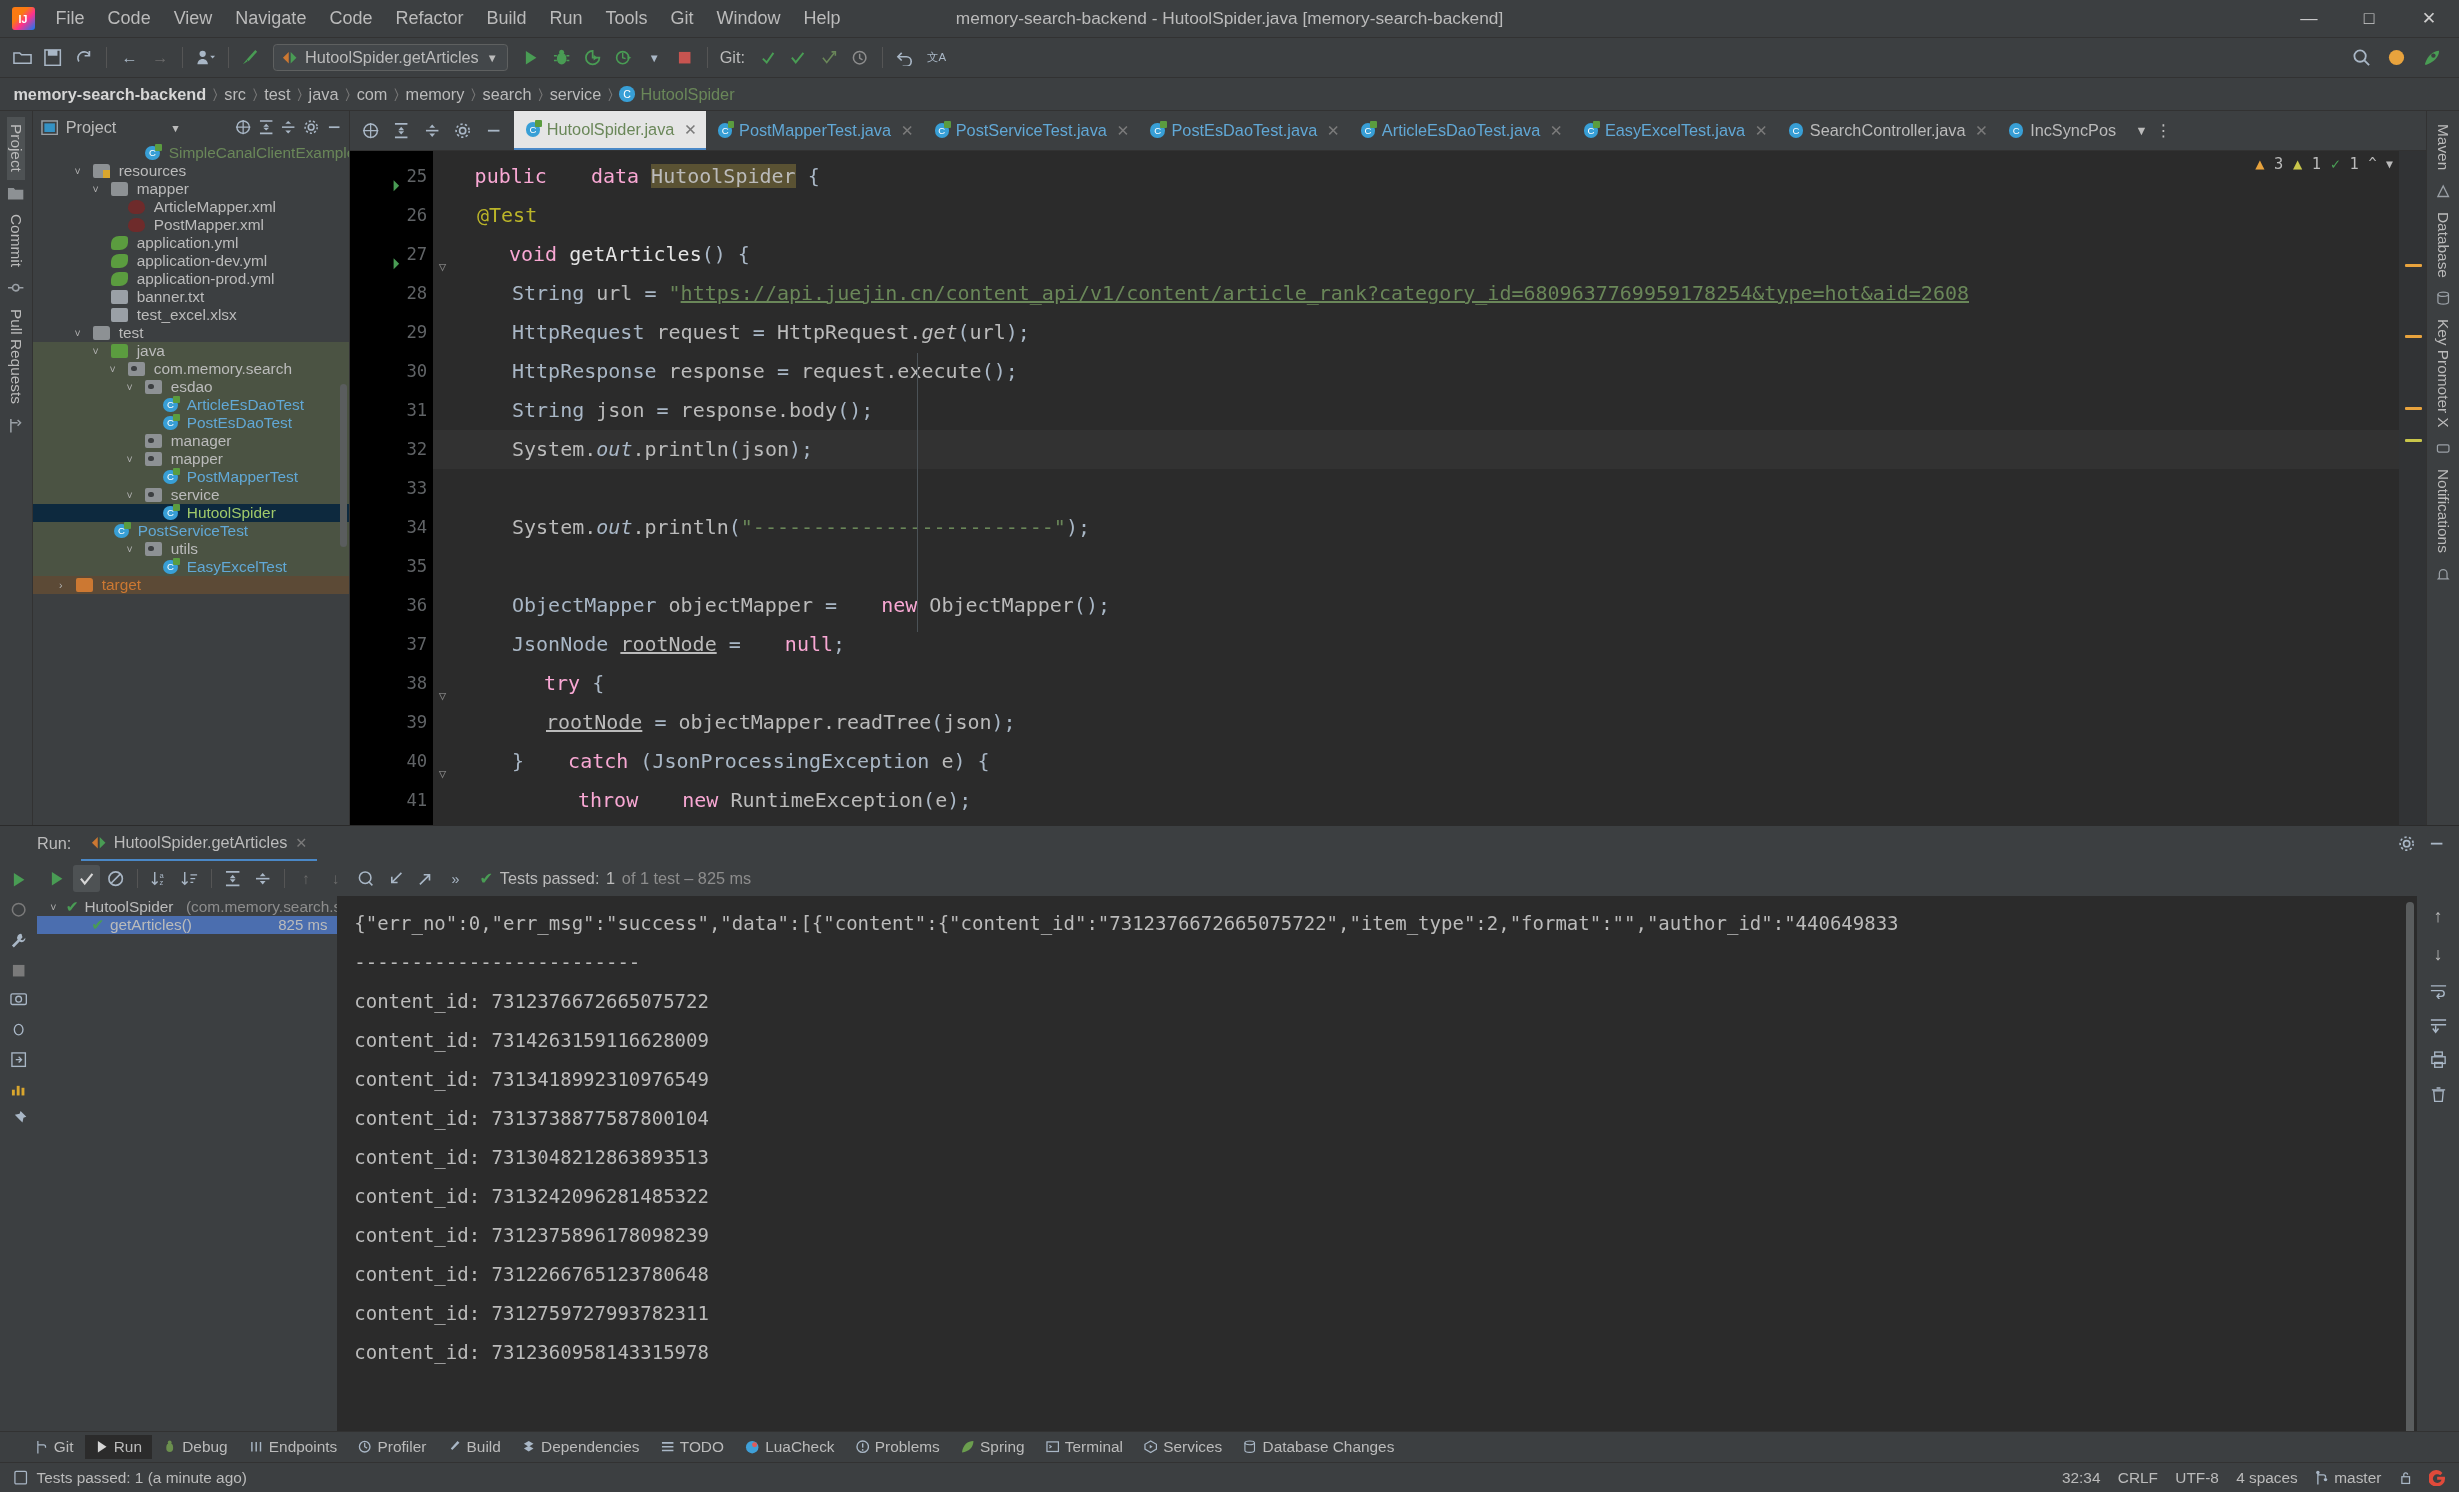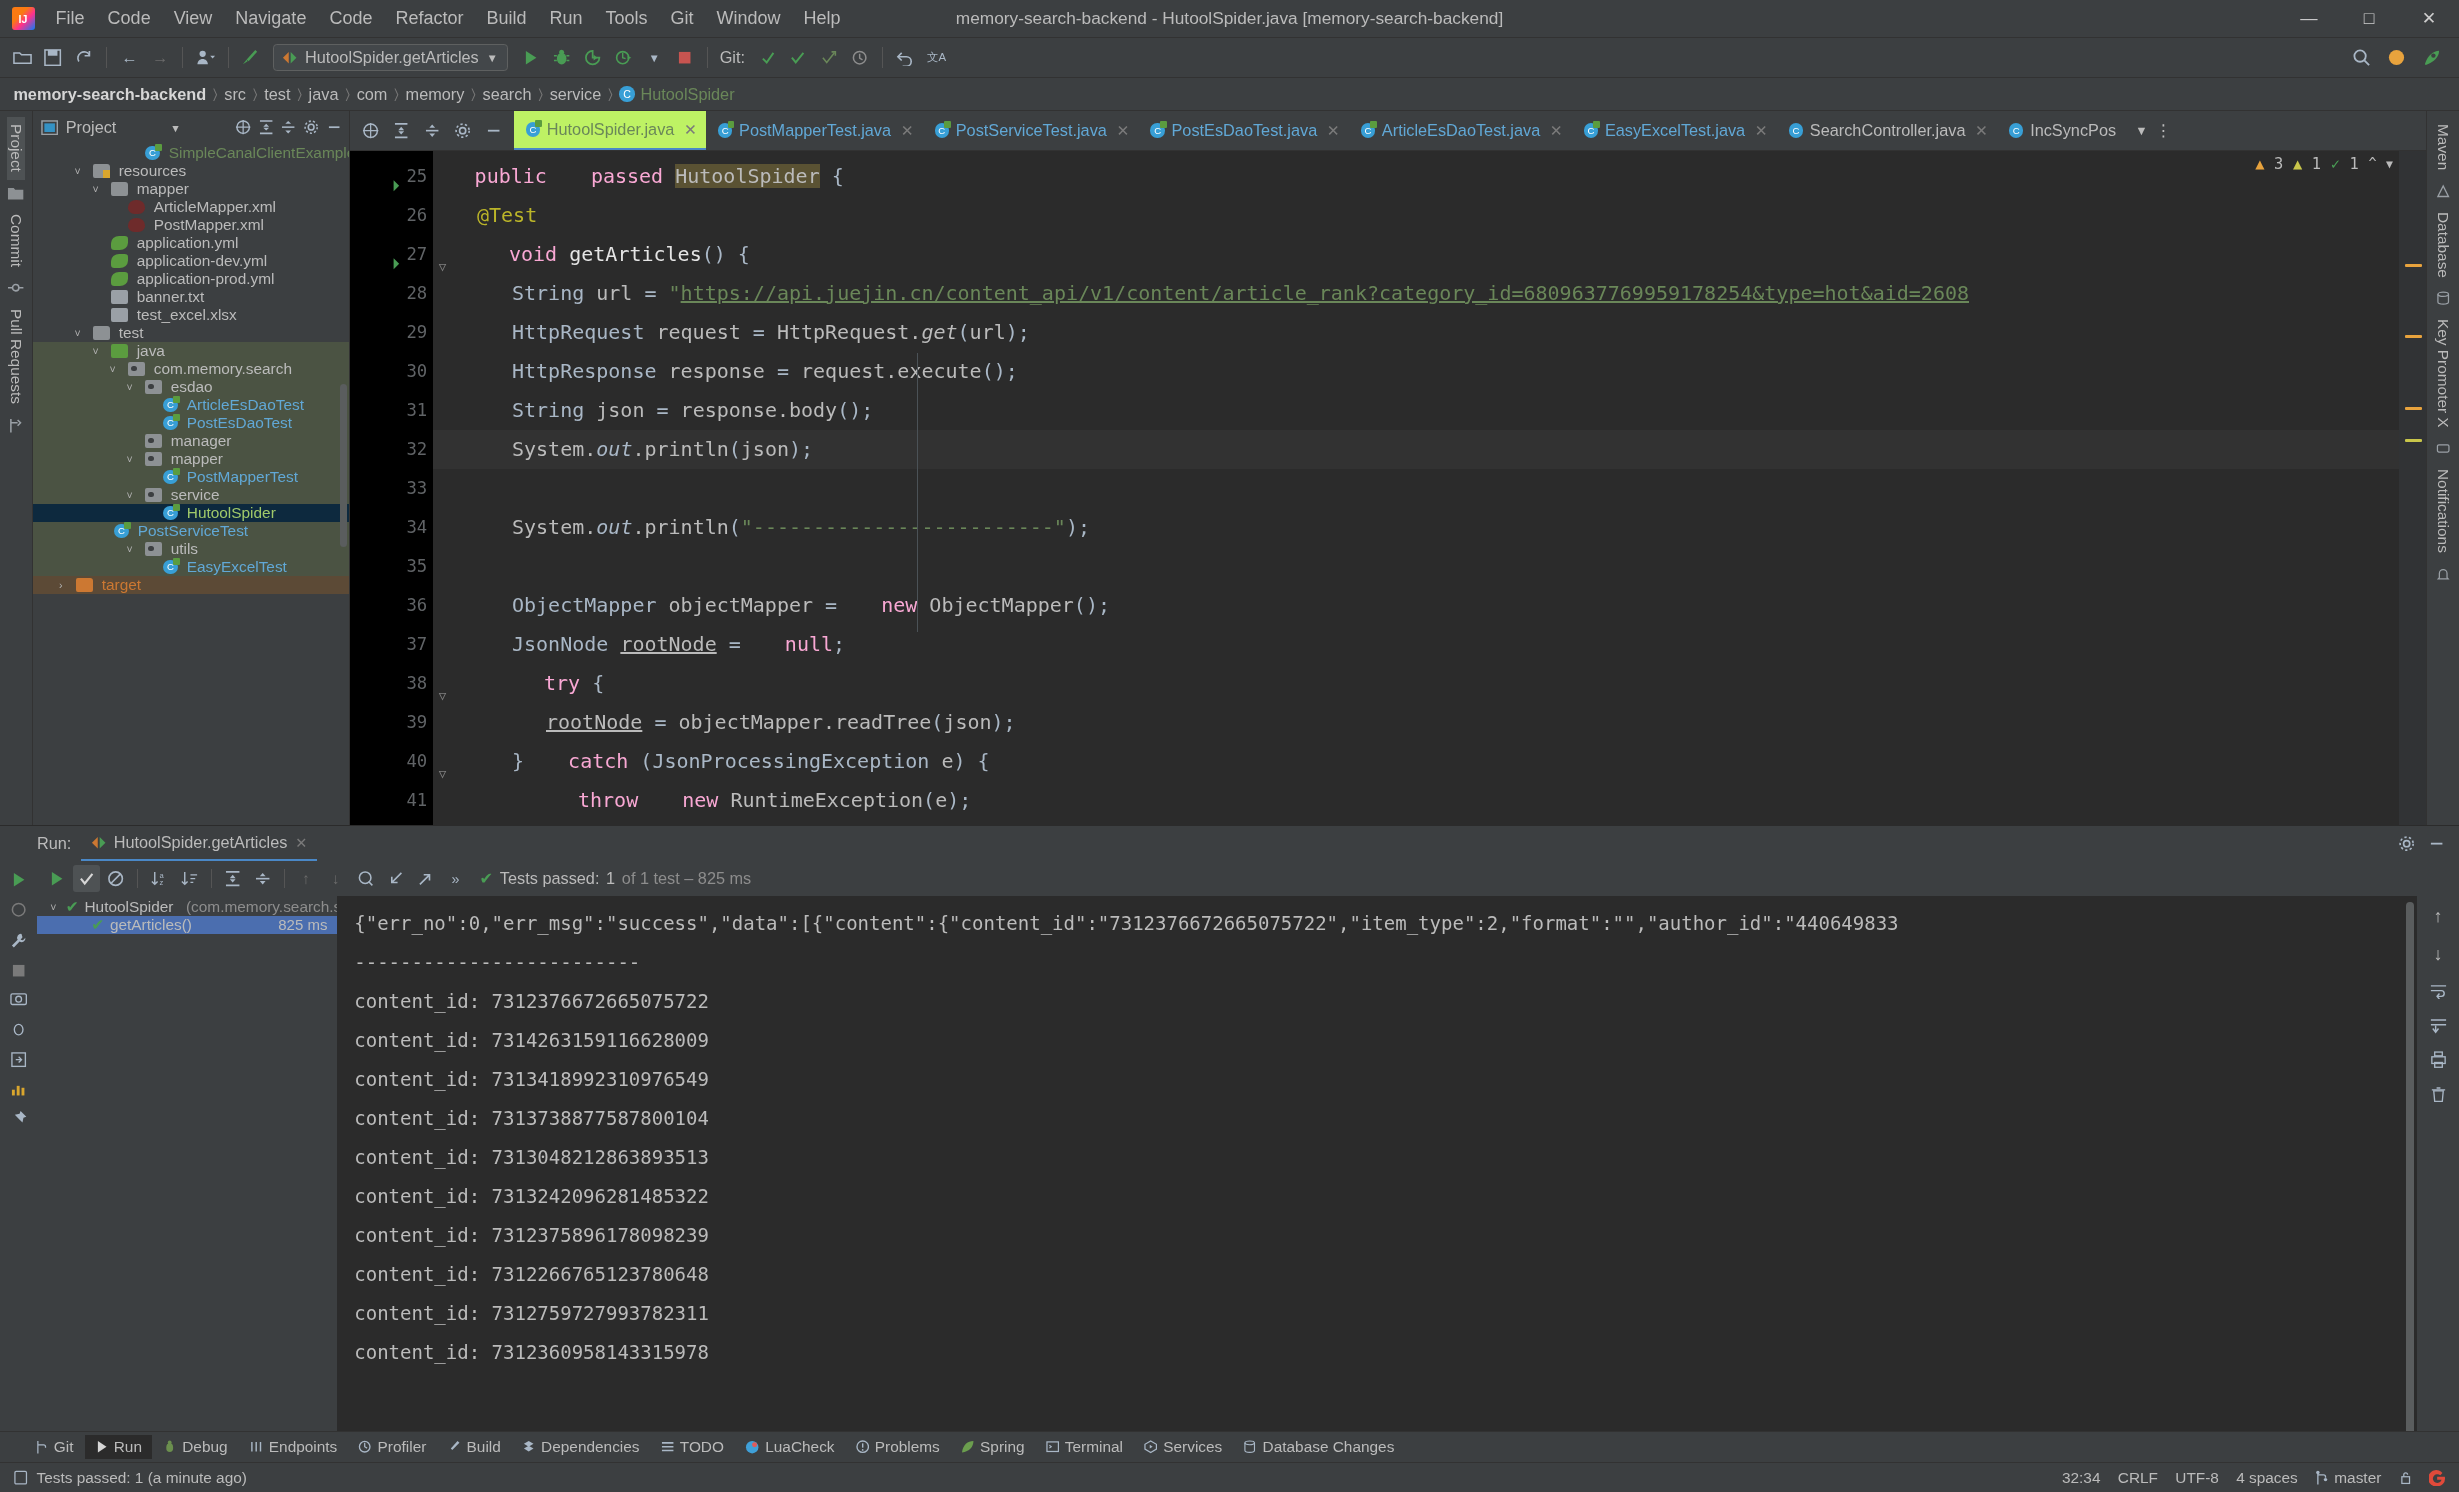--- a/index.html
+++ b/index.html
@@ -150,21 +150,21 @@
   #editor-col { flex: 1; display: flex; flex-direction: column; min-width:0; background:#2b2b2b;}
   #tabs-row {
     height: 40px; background: #3c3f41; display: flex; align-items: stretch;
     overflow: hidden; border-bottom: 1px solid #323232;
   }
   #tab-tools { display: flex; align-items: center; gap: 1.9px; padding: 0 5.8px; flex:none;}
   .tab {
     display: flex; align-items: center; gap: 6.7px; padding: 0 9.6px 0 11.5px;
     font-size: 16.3px; white-space: nowrap; flex: none; position: relative;
   }
-  .tab.active { background: #bef264; border-bottom: 2.9px solid #4a88c7; }
+  .tab.active { background: #e5e5e5; border-bottom: 2.9px solid #4a88c7; }
   .tab .tabx { color: #7a7a7a; font-size: 15.4px; margin-left: 2.9px;}
   .tab-name.green { color:#6a8759; }
   .tab-name.blue { color:#61a8d6; }
   .tab-name.gray { color:#bbbbbb; }
 
   #editor-body { flex:1; display:flex; min-height:0; position:relative; background:#2b2b2b;}
   #gutter {
     width: 83px; background:#000000; color:#606366; font-size:17.3px;
     font-family:"DejaVu Sans Mono", monospace; padding-top: 5.8px; flex:none;
     position: relative;
@@ -750,21 +750,21 @@
           <span style="color:#e8a33d">▲</span>
           <span>3</span>
           <span style="color:#c9c64a">▲</span>
           <span>1</span>
           <span style="color:#499c54">✓</span>
           <span>1</span>
           <span style="font-size:13.4px">^</span>
           <span style="font-size:11.5px">▼</span>
         </div>
         <div id="code-lines">
-            <div class="cl" style="padding-left: 9.6px;"><span class="kw">public</span> <span class="kw">passed</span> <span class="hl-ident">HutoolSpider</span> <span class="pl">{</span></div>
+            <div class="cl" style="padding-left: 9.6px;"><span class="kw">public</span> <span class="kw">data</span> <span class="hl-ident">HutoolSpider</span> <span class="pl">{</span></div>
             <div class="cl" style="padding-left: 44px;"><span class="an">@Test</span></div>
             <div class="cl" style="padding-left: 44px;"><span class="kw">void</span> <span class="fn">getArticles</span><span class="pl">()</span> <span class="pl">{</span></div>
             <div class="cl" style="padding-left: 79px;"><span class="ty">String</span> url <span class="pl">=</span> <span class="st">"</span><span class="st ul">https://api.juejin.cn/content_api/v1/content/article_rank?category_id=6809637769959178254&amp;type=hot&amp;aid=2608</span></div>
             <div class="cl" style="padding-left: 79px;"><span class="ty">HttpRequest</span> request <span class="pl">=</span> HttpRequest.<span class="italic">get</span><span class="pl">(</span>url<span class="pl">);</span></div>
             <div class="cl" style="padding-left: 79px;"><span class="ty">HttpResponse</span> response <span class="pl">=</span> request.execute<span class="pl">();</span></div>
             <div class="cl" style="padding-left: 79px;"><span class="ty">String</span> json <span class="pl">=</span> response.body<span class="pl">();</span></div>
             <div class="cl cur" style="padding-left: 79px;">System.<span class="italic ty">out</span>.println<span class="pl">(</span>json<span class="pl">);</span></div>
             <div class="cl" style="padding-left: 79px;">&nbsp;</div>
             <div class="cl" style="padding-left: 79px;">System.<span class="italic ty">out</span>.println<span class="pl">(</span><span class="st">"-------------------------"</span><span class="pl">);</span></div>
             <div class="cl" style="padding-left: 79px;">&nbsp;</div>

